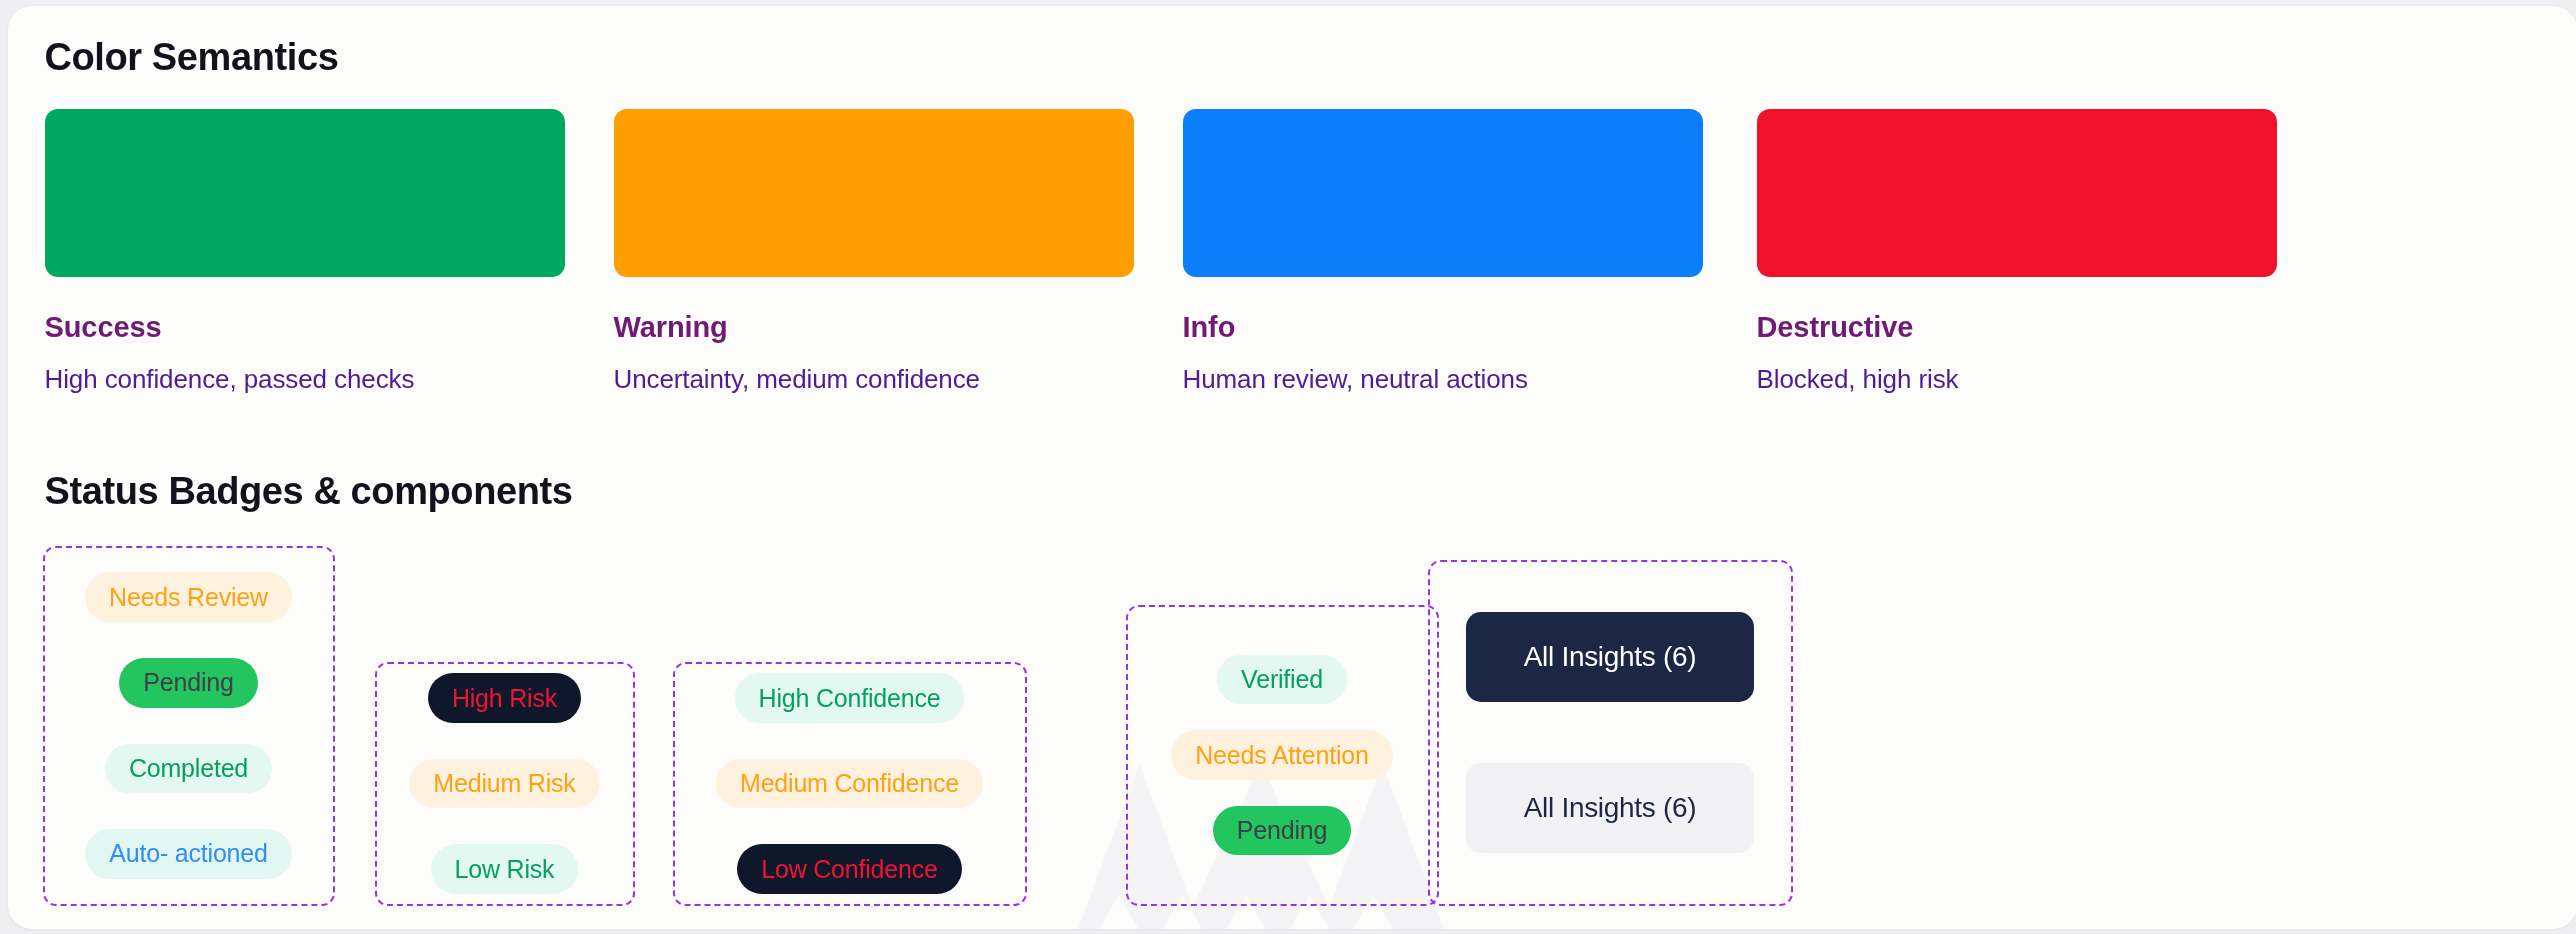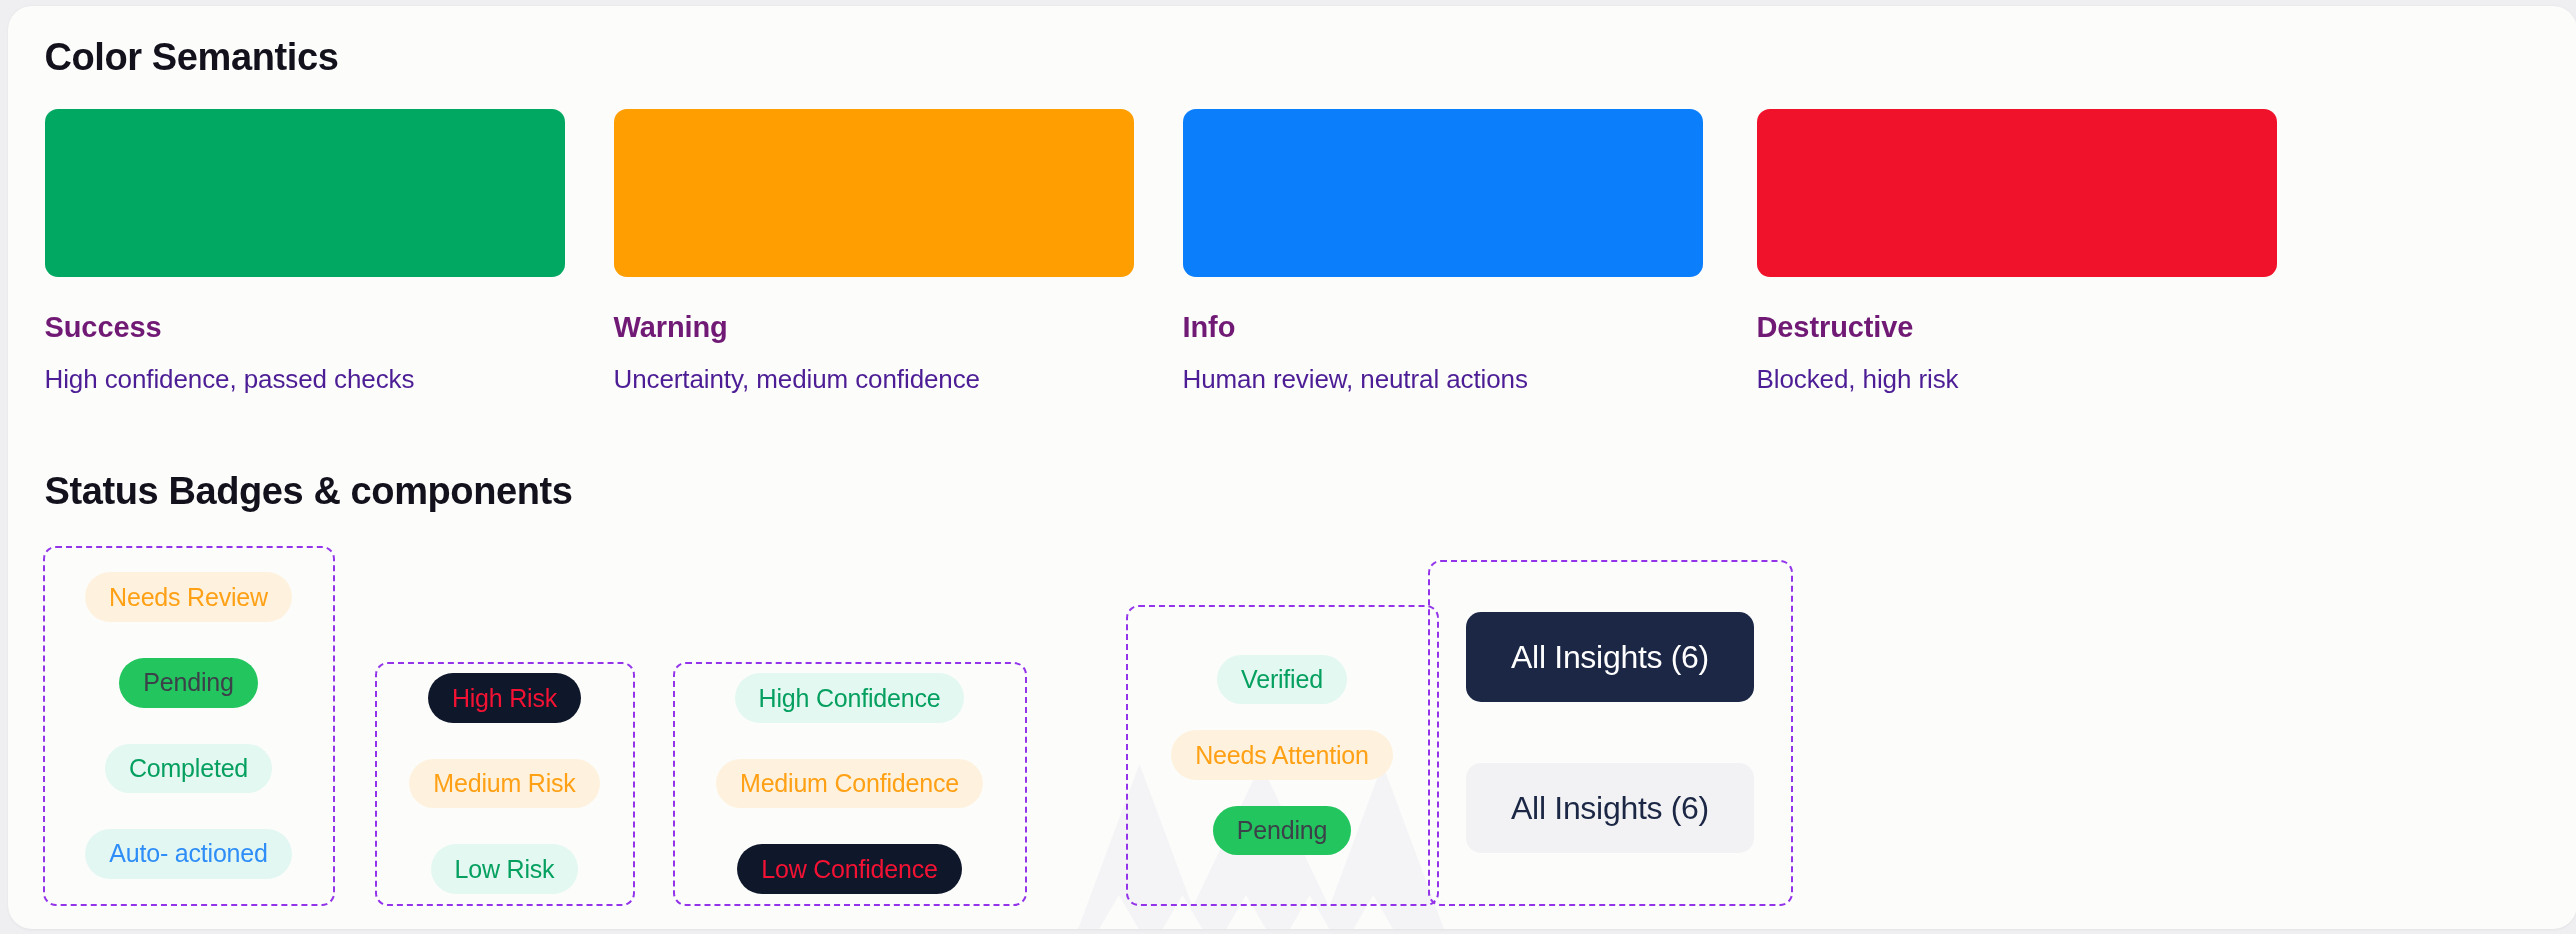--- a/index.html
+++ b/index.html
@@ -126,21 +126,21 @@
     z-index: 0;
     pointer-events: none;
   }
 
   
   .btn {
     display: inline-flex;
     align-items: center;
     justify-content: center;
     border-radius: 15px;
-    font-size: 32px;
+    font-size: 28px;
     font-weight: 400;
     letter-spacing: -0.3px;
     white-space: nowrap;
     border: none;
     font-family: "Liberation Sans", sans-serif;
     cursor: pointer;
   }
   .btn-primary {
     width: 288px;
     height: 90px;

